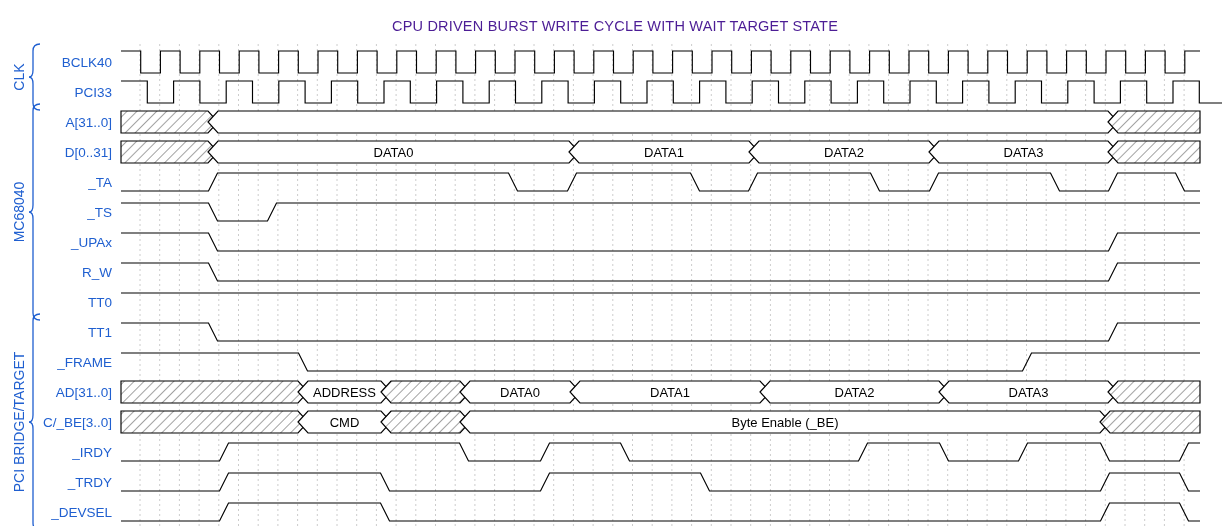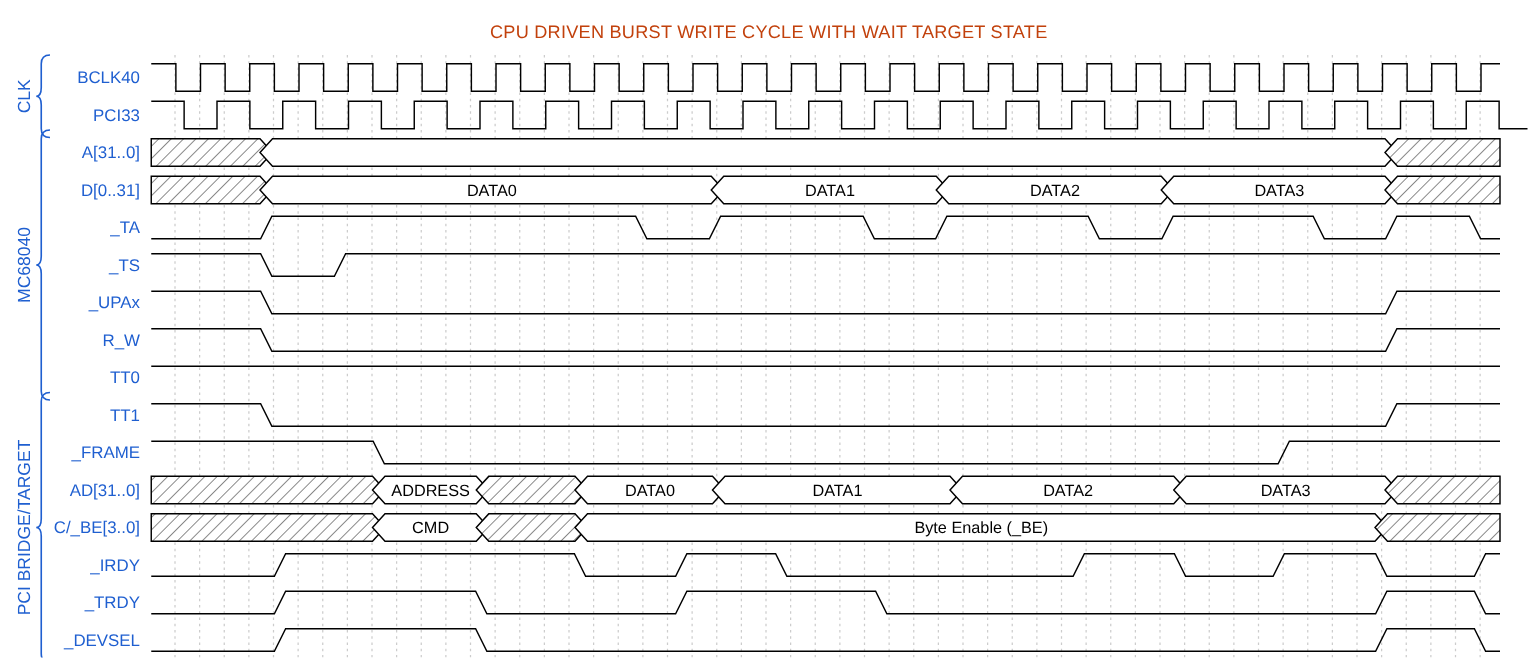--- a/index.html
+++ b/index.html
@@ -1,20 +1,20 @@
 <!DOCTYPE html>
 <html><head>
 <meta charset="utf-8">
 <style>
   html,body{margin:0;padding:0;background:#ffffff;}
   body{width:1230px;height:526px;font-family:"Liberation Sans",sans-serif;overflow:hidden;}
   #root{position:relative;width:1230px;height:526px;}
   #title{
     position:absolute;left:0;top:18px;width:1230px;text-align:center;
-    font-size:14.5px;color:#c2410c;letter-spacing:0.2px;
+    font-size:14.5px;color:#4c1d95;letter-spacing:0.2px;
   }
   #diagram{position:absolute;left:0;top:0;}
   .grp-label{
     fill:#1f5fd0;font-family:"Liberation Sans",sans-serif;font-size:14px;
   }
   .sig-label{
     fill:#1f5fd0;font-family:"Liberation Sans",sans-serif;font-size:13.5px;
     text-anchor:end;
   }
   .wave{fill:none;stroke:#000000;stroke-width:1.15;}

